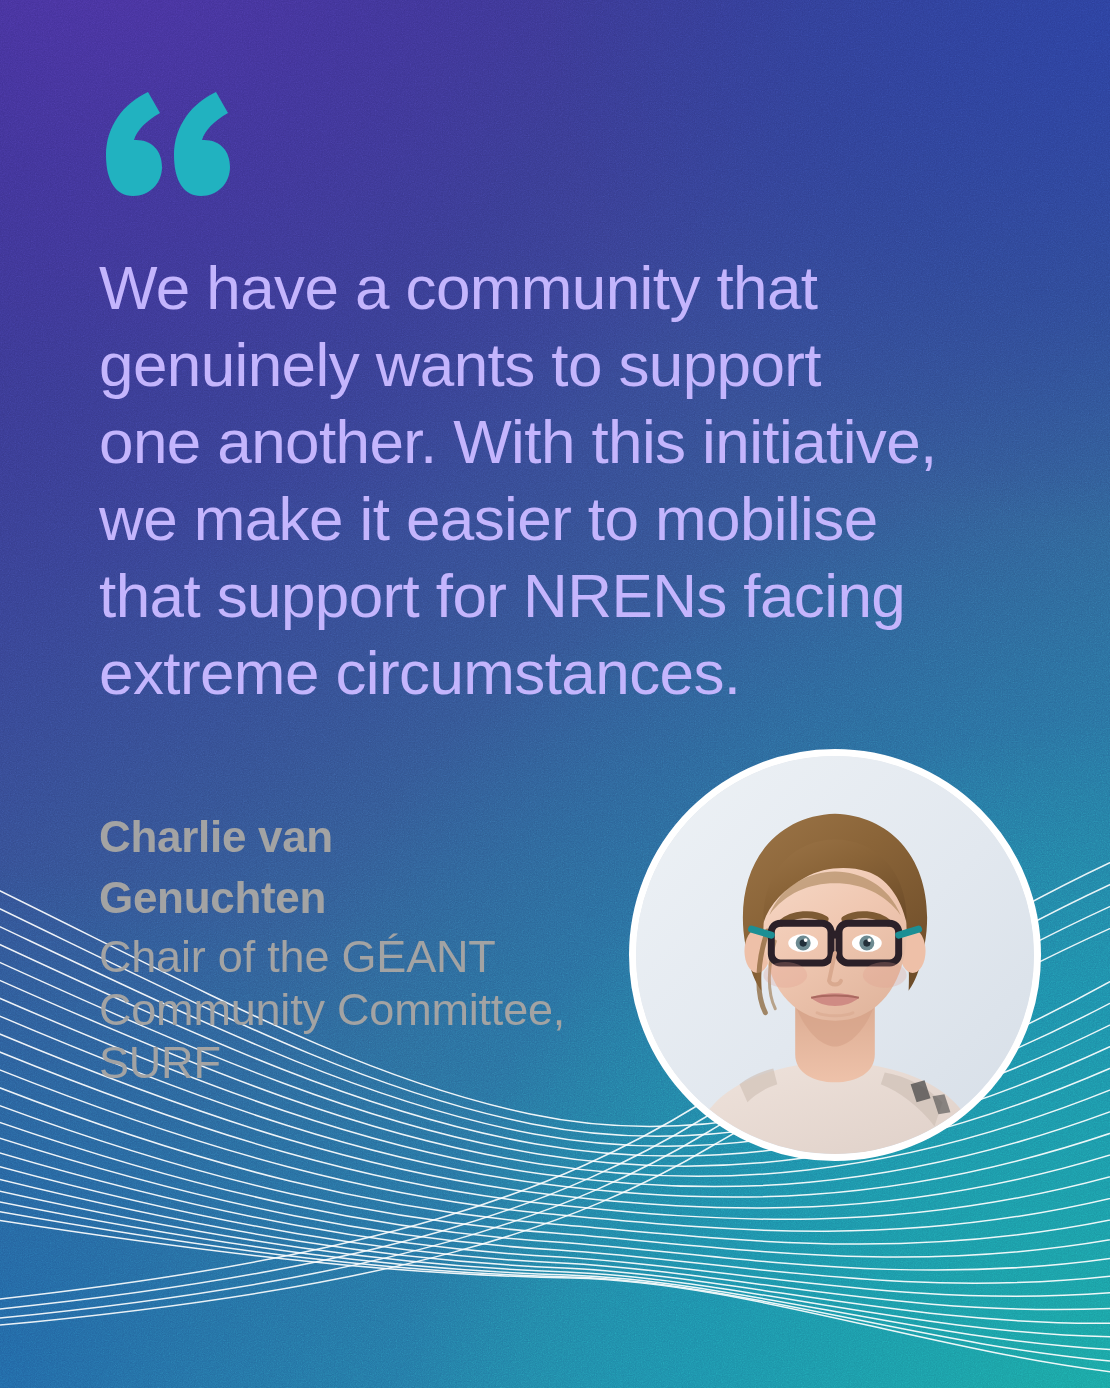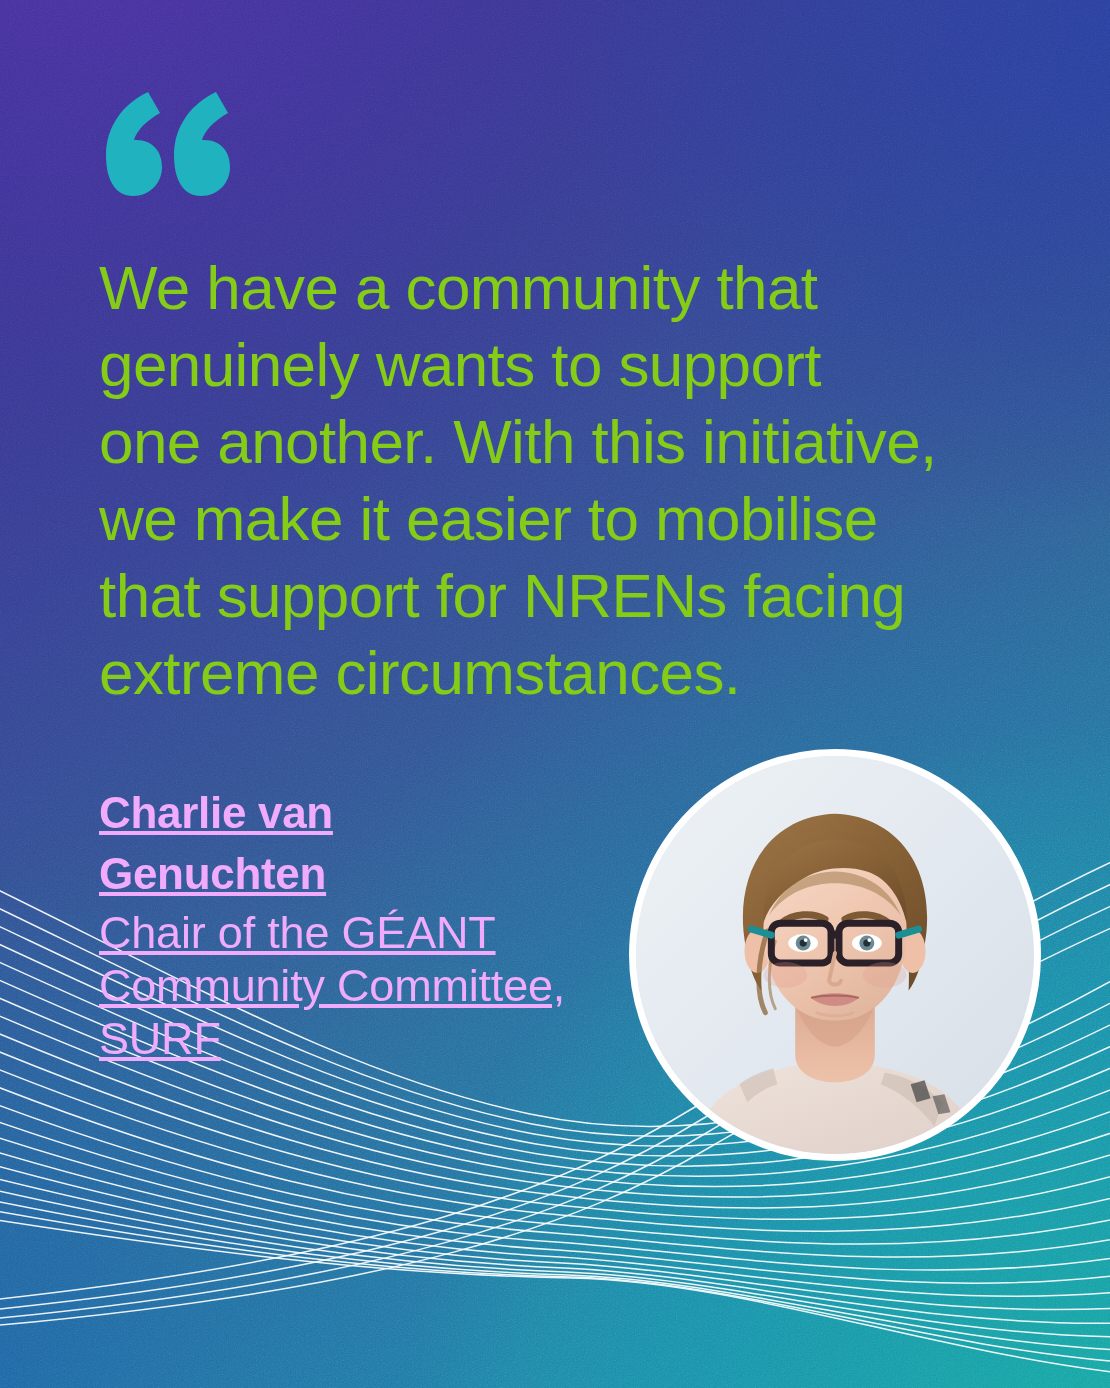--- a/index.html
+++ b/index.html
@@ -67,36 +67,35 @@
     width: 140px;
     height: 104px;
   }
 
   
   .quote-text {
     position: absolute;
     left: 99px;
     top: 249px;
     width: 960px;
-    color: #84cc16;
+    color: #c4b5fd;
     font-size: 62px;
     line-height: 77px;
     font-weight: 400;
     letter-spacing: -0.6px;
     white-space: pre-line;
   }
 
   
   .attrib {
     position: absolute;
     left: 99px;
-    top: 782px;
+    top: 806px;
     width: 520px;
-    color: #f0abfc;
-    text-decoration: underline;
+    color: #a3a3a3;
   }
   .attrib-name {
     font-size: 44px;
     line-height: 61px;
     font-weight: 700;
     letter-spacing: -0.3px;
     white-space: pre-line;
   }
   .attrib-role {
     font-size: 45px;

